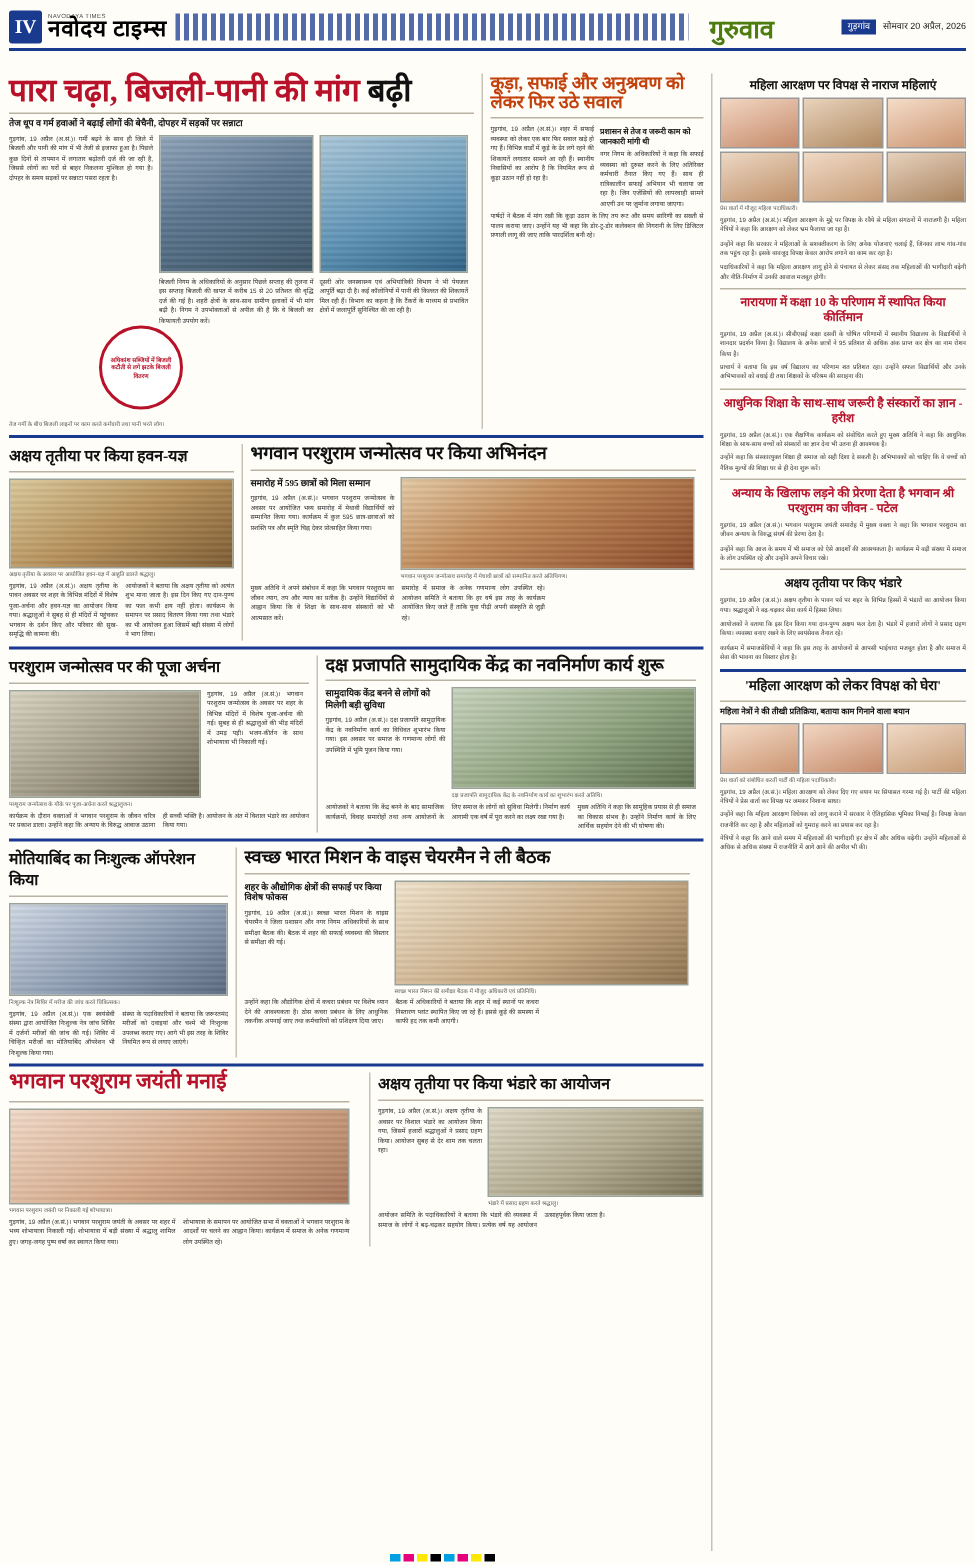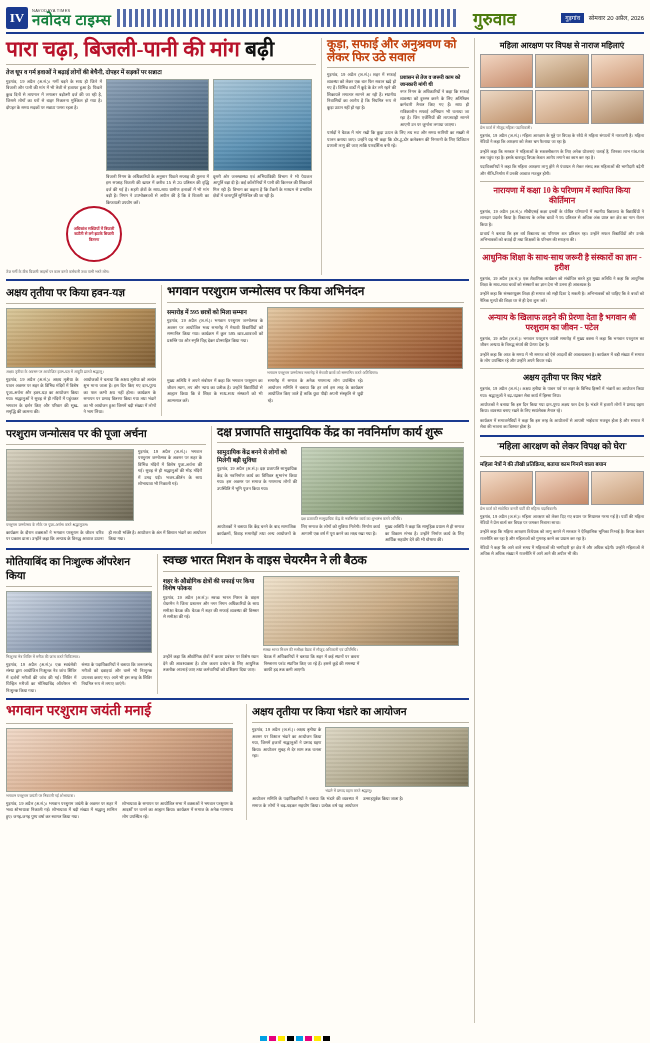--- a/index.html
+++ b/index.html
@@ -13,31 +13,31 @@
   }
   .page { width:650px; height:1043px; position:relative; padding:4px 6px 0 6px; background:#fffdf8; }
 
   
   .masthead { display:flex; align-items:center; height:30px; border-bottom:2px solid #1a3a8f; }
   .logo-box { width:22px; height:22px; background:#1a3a8f; color:#fff; font-weight:bold;
               font-size:13px; display:flex; align-items:center; justify-content:center; border-radius:2px;
               font-family:"Liberation Serif", serif; }
   .paper-name { margin-left:4px; }
   .paper-name .kicker { font-size:4px; color:#444; letter-spacing:0.3px; }
-  .paper-name .title { font-size:15px; font-weight:bold; color:#15803d; letter-spacing:0.5px;
+  .paper-name .title { font-size:15px; font-weight:bold; color:#000000; letter-spacing:0.5px;
                        font-family:"Liberation Serif", serif; line-height:1;text-align:right; }
   .stripes { flex:1; height:18px; margin:0 6px; background:
       repeating-linear-gradient(90deg,#1a3a8f 0 3px,#fff 3px 6px); opacity:0.75; }
   .center-brand { font-family:Liberation Sans, sans-serif; font-size:17px; color:#4d7c0f; font-weight:bold;
                   padding:0 8px; }
   .dateline { font-size:6px; color:#222; text-align:right; line-height:1.4; min-width:120px; }
   .dateline .city { display:inline-block; background:#1a3a8f; color:#fff; padding:1px 4px; margin-right:3px; }
 
   
-  .cols { display:flex; gap:5px; margin-top:4px; height:985px; }
+  .cols { display:flex; gap:5px; margin-top:15px; height:985px; }
   .left { width:463px; }
   .right { width:170px; border-left:1px solid #c8c2b4; padding-left:5px; }
 
   .lead-head { font-family:"Liberation Serif", serif; font-weight:bold; color:#b8122a; line-height:1.05; }
   .h1 { font-size:21px; }
   .h1 .blk { color:#111; }
   .h1 .red { color:#b8122a; }
   .h2 { font-size:12px; color:#111; }
   .h3 { font-size:10.5px; color:#111; font-family:"Liberation Serif", serif; font-weight:bold; }
 

